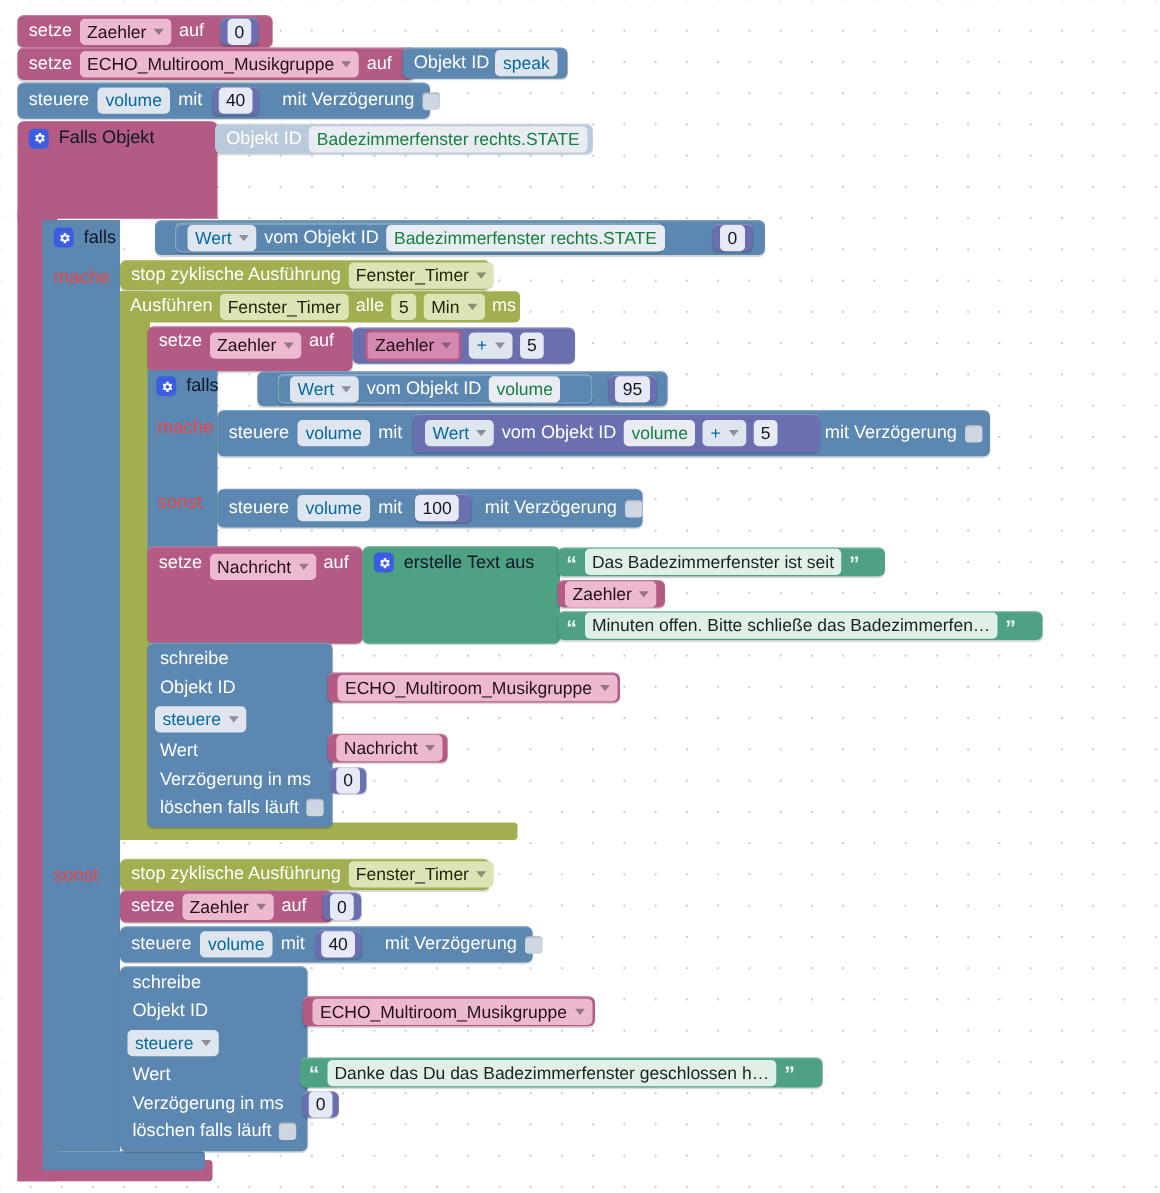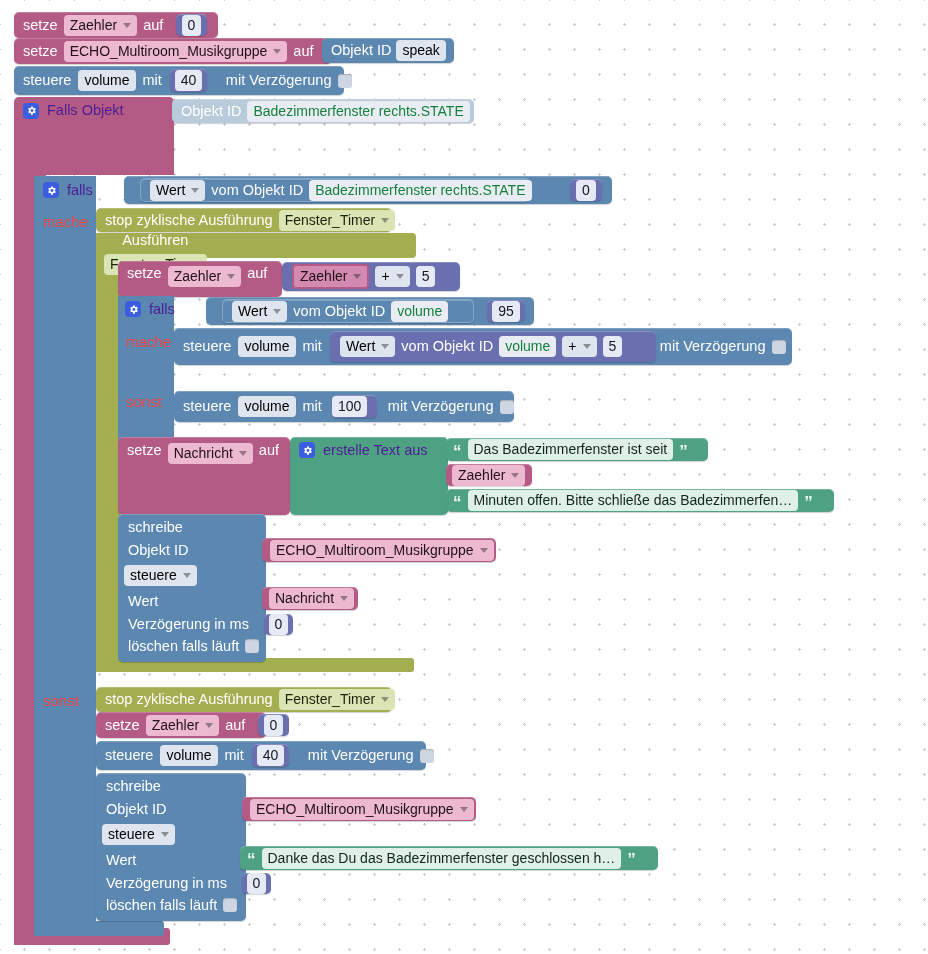--- a/index.html
+++ b/index.html
@@ -47,21 +47,21 @@
   
   .fld {
     display: inline-flex; align-items: center; gap: 4px;
     border-radius: 4px;
     padding: 2px 6px;
     font-size: 14px;
     line-height: 17px;
     color: #1a1a1a;
   }
   .fld-var   { background: #e8b9cf; background:#edb9d0; color:#221018; }
-  .fld-light { background: #dfe5ef; color:#000000; }
+  .fld-light { background: #dfe5ef; color:#0369a1; }
   .fld-olive { background: #dbe4b4; color:#1d2208; }
   .fld-grey  { background: #e9edf3; color:#15803d; }
   .fld-num   { background: #e6e9f6; color:#15171b; justify-content:center; }
   .fld-txt   { background: #dff0e7; color:#12251c; }
 
   .caret {
     display:inline-block; width:0;height:0;
     border-left:4px solid transparent;border-right:4px solid transparent;
     border-top:5px solid rgba(40,40,40,.45);
     margin-left:2px;
@@ -81,21 +81,21 @@
     width: 14px; height: 14px; border-radius: 3px;
     background: #cdd6e2;
     box-shadow: inset 0 1px 1px rgba(0,0,0,.18);
     display:inline-block;
   }
 
   
   .quote { font-size: 17px; font-weight: bold; color: #eaf6ef; line-height: 0; padding-top: 4px;}
 
   .lbl-inline { color:#ffffff; }
-  .lbl-mut    { color:#4c1d95; }
+  .lbl-mut    { color:#0f172a; }
   .lbl-arg    { color:#ffffff; font-size:14.5px; }
 
   
   .branchlbl{ position:absolute; color:#ef4444; font-size:15px; }
 
   
   .spine { position:absolute; background:#b35a85; }
   .spine-ctrl { position:absolute; background:#5b87b0; }
   .spine-olive{ position:absolute; background:#a2ae4f; }
 </style>
@@ -218,21 +218,21 @@
         <span>Fenster_Timer</span>
           <i class="caret"></i>
       </span>
     </div>
   </div>
 
   <div class="spine-olive" style="left:96px; top:233px; width:24px; height:439px;"></div>
   <div class="spine-olive" style="left:96px; top:233px; width:320px; height:25px; border-radius:0 4px 4px 0;"></div>
   <div class="spine-olive" style="left:96px; top:658px; width:318px; height:14px; border-radius:0 3px 3px 0;"></div>
   <div class="blk" style="left:96px; top:233px; width:320px; height:25px; background:transparent; box-shadow:none;">
-    <div class="row" style="gap:6px; padding-left:8px;flex-direction:column;">
+    <div class="row" style="gap:6px; padding-left:8px;">
       <span class="lbl-inline">Ausführen</span>
       <span class="fld fld-olive">Fenster_Timer</span>
       <span class="lbl-inline">alle</span>
       <span class="fld fld-olive">5</span>
       <span class="fld fld-olive">
         <span>Min</span>
           <i class="caret"></i>
       </span>
       <span class="lbl-inline">ms</span>
     </div>

